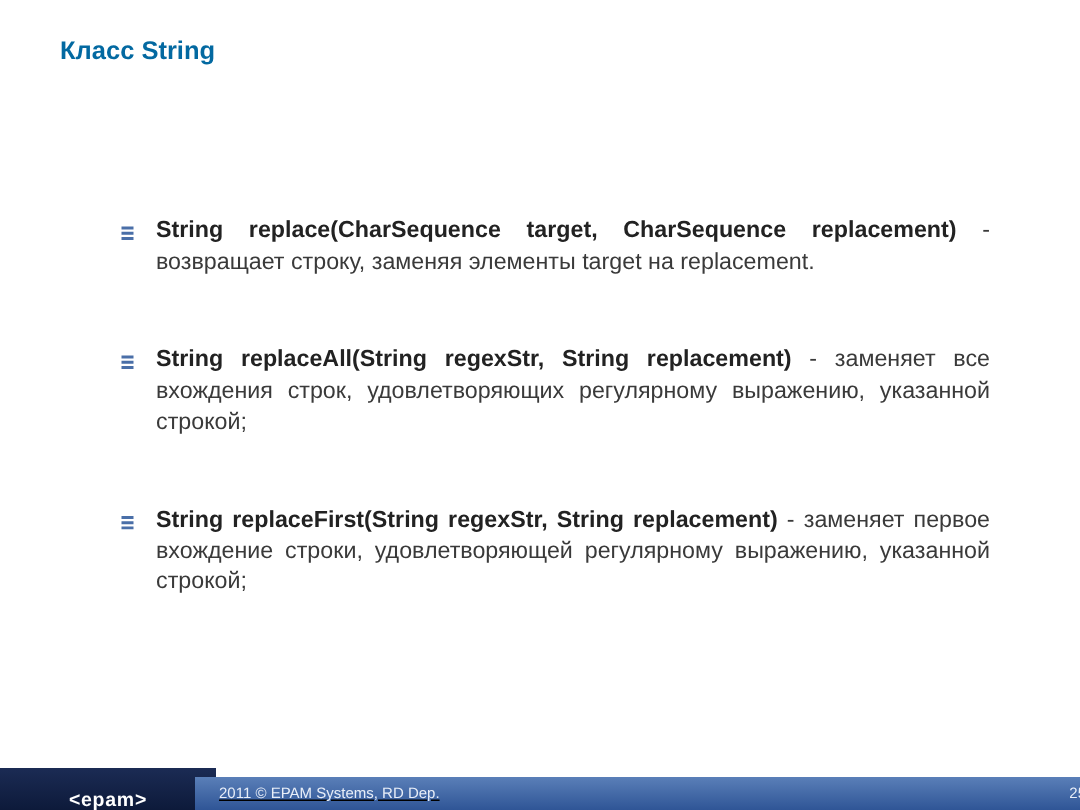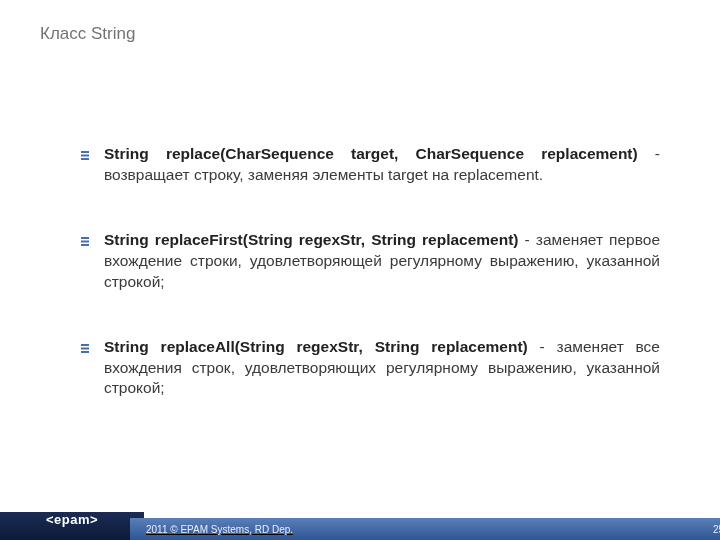--- a/index.html
+++ b/index.html
@@ -11,22 +11,22 @@
   }
   .slide {
     position: relative;
     width: 720px; height: 540px;
     background: #ffffff;
   }
   .title {
     position: absolute;
     top: 24px; left: 40px;
     font-size: 17px;
-    font-weight: normal;
-    color: #737373;
+    font-weight: bold;
+    color: #0369a1;
   }
   .content {
     position: absolute;
     top: 100px;
     left: 80px;
     right: 60px;
   }
   .item {
     display: flex;
     align-items: flex-start;
@@ -51,21 +51,21 @@
   .sig { font-weight: bold; color: #222; }
   .footer {
     position: absolute;
     left: 0; bottom: 0;
     width: 720px; height: 28px;
   }
   .f-dark {
     position: absolute; left: 0; bottom: 0;
     width: 144px; height: 28px;
     background: linear-gradient(#1b2b54, #0d1a3a);
-    display: flex; align-items: flex-start; justify-content: center;
+    display: flex; align-items: flex-end; justify-content: center;
   }
   .f-light {
     position: absolute; left: 130px; bottom: 0;
     width: 612px; height: 22px;
     background: linear-gradient(#5a7fb8, #2f5596);
     display: flex; align-items: center; text-decoration: underline;
   }
   .logo {
     color: #ffffff;
     font-size: 13px;
@@ -109,34 +109,34 @@
 
     <div class="item">
       <span class="bullet">
         <svg width="10" height="10" viewBox="0 0 10 10">
           <rect x="1" y="1" width="8" height="2" fill="#4a6fa8"></rect>
           <rect x="1" y="4.5" width="8" height="2" fill="#4a6fa8"></rect>
           <rect x="1" y="8" width="8" height="2" fill="#4a6fa8"></rect>
         </svg>
       </span>
       <div class="text">
-        <span class="sig">String replaceFirst(String regexStr, String replacement)</span><span> - </span><span>заменяет первое вхождение строки, удовлетворяющей регулярному выражению, указанной строкой;</span>
+        <span class="sig">String replaceAll(String regexStr, String replacement)</span><span> - </span><span>заменяет все вхождения строк, удовлетворяющих регулярному выражению, указанной строкой;</span>
       </div>
     </div>
 
     <div class="item">
       <span class="bullet">
         <svg width="10" height="10" viewBox="0 0 10 10">
           <rect x="1" y="1" width="8" height="2" fill="#4a6fa8"></rect>
           <rect x="1" y="4.5" width="8" height="2" fill="#4a6fa8"></rect>
           <rect x="1" y="8" width="8" height="2" fill="#4a6fa8"></rect>
         </svg>
       </span>
       <div class="text">
-        <span class="sig">String replaceAll(String regexStr, String replacement)</span><span> - </span><span>заменяет все вхождения строк, удовлетворяющих регулярному выражению, указанной строкой;</span>
+        <span class="sig">String replaceFirst(String regexStr, String replacement)</span><span> - </span><span>заменяет первое вхождение строки, удовлетворяющей регулярному выражению, указанной строкой;</span>
       </div>
     </div>
 
   </div>
 
   <div class="footer">
     <div class="f-dark">
       <span class="logo">&lt;epam&gt;</span>
     </div>
     <div class="f-light">

